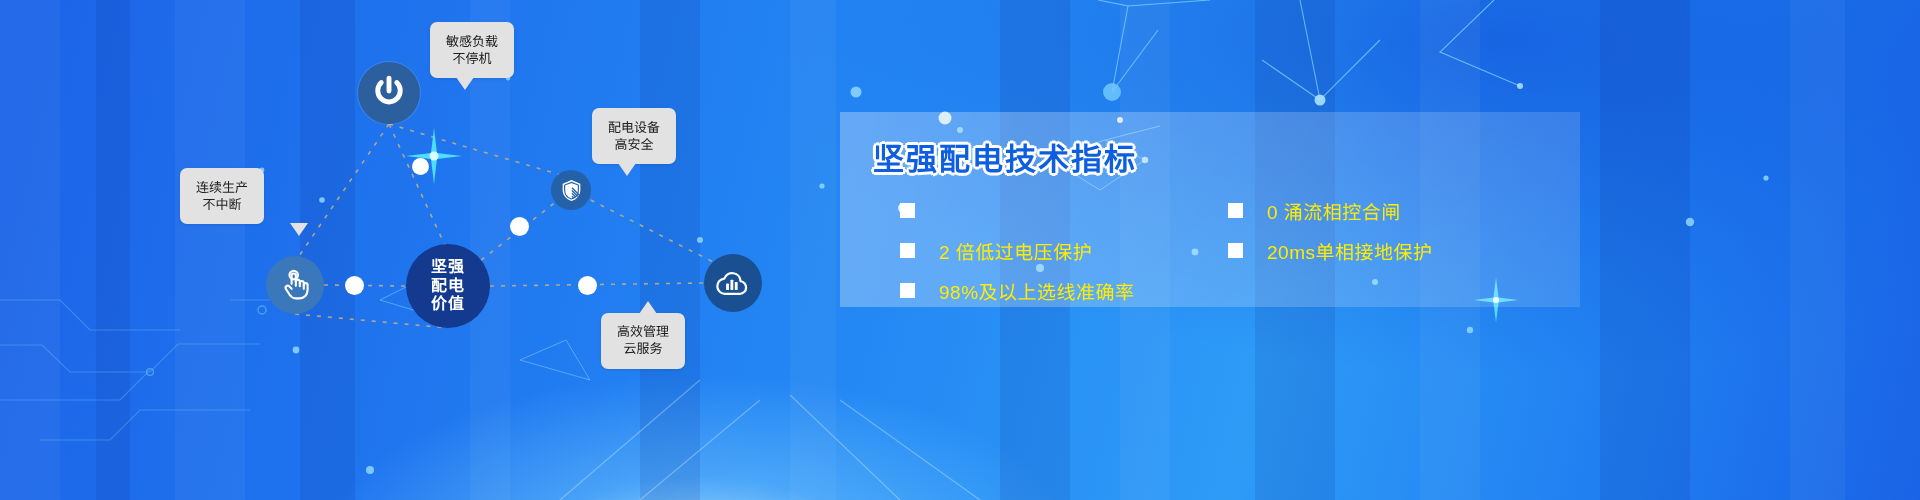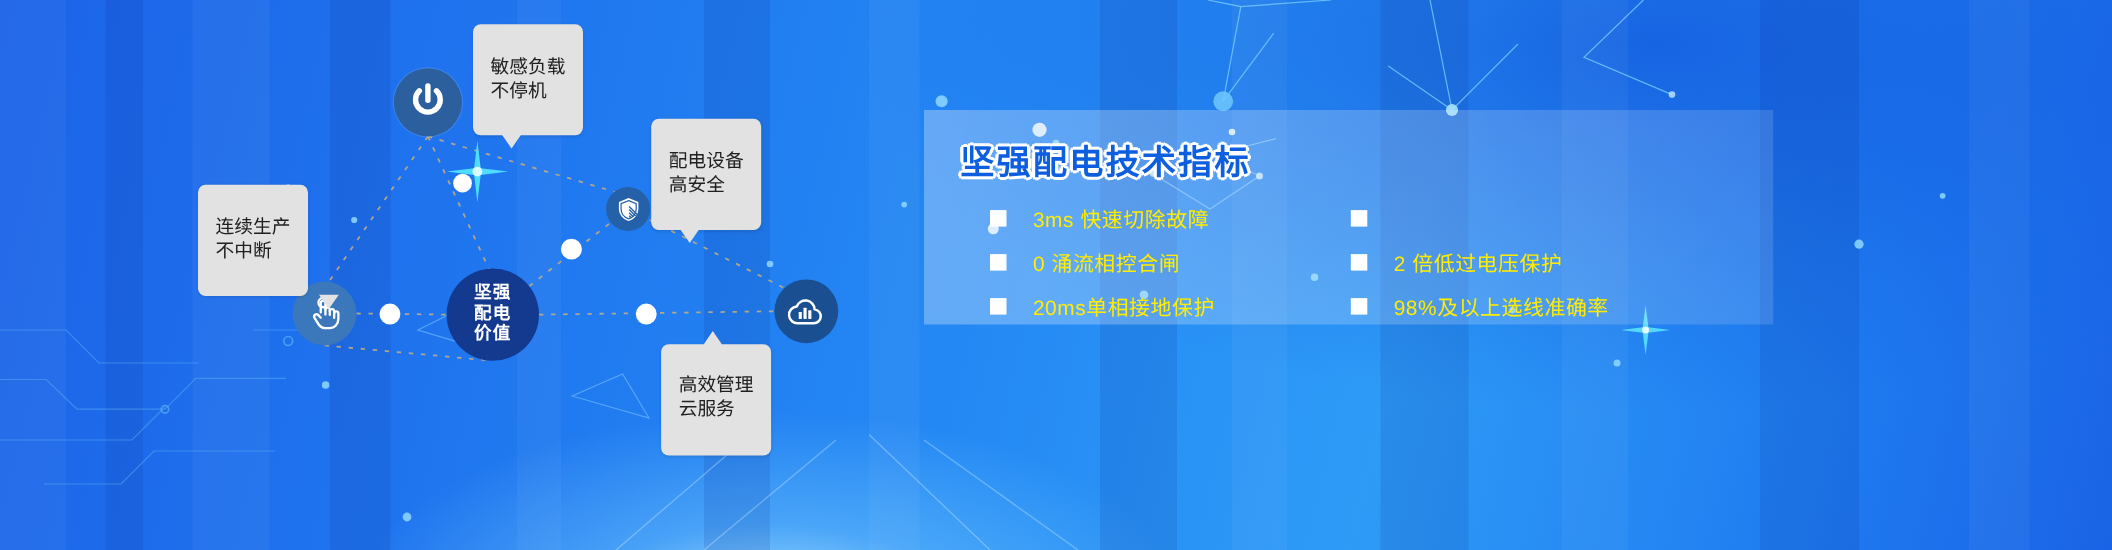--- a/index.html
+++ b/index.html
@@ -19,22 +19,23 @@
   
   .stripes{position:absolute;inset:0;pointer-events:none;}
   .stripe{position:absolute;top:0;bottom:0;background:rgba(255,255,255,.045);}
   .stripe.dk{background:rgba(6,42,140,.13);}
 
   
   .deco{position:absolute;inset:0;pointer-events:none;}
 
   
   .panel{
-    position:absolute;left:840px;top:100px;width:772px;height:195px;
+    position:absolute;left:840px;top:112px;width:700px;height:195px;
     background:linear-gradient(100deg,rgba(255,255,255,.30) 0%,rgba(255,255,255,.22) 45%,rgba(255,255,255,.13) 100%);
+    padding-left:40px;
   }
   .panel-title{
     position:absolute;left:33px;top:22px;
     font-size:31px;font-weight:bold;letter-spacing:2px;color:#0d5fe0;
     text-shadow:
       -2px -2px 0 #fff, 2px -2px 0 #fff, -2px 2px 0 #fff, 2px 2px 0 #fff,
       -3px 0 0 #fff, 3px 0 0 #fff, 0 -3px 0 #fff, 0 3px 0 #fff;
     white-space:nowrap;
   }
   .spec-grid{
@@ -65,22 +66,22 @@
     background:#133a8e;display:flex;align-items:center;justify-content:center;
     text-align:center;color:#fff;font-size:16px;font-weight:bold;line-height:1.15;
     letter-spacing:1px;
   }
 
   .dot-white{position:absolute;border-radius:50%;background:#fff;}
 
   
   .callout{
     position:absolute;background:#e2e2e2;border-radius:7px;
-    padding:28px 16px;text-align:left;color:#202020;
-    font-size:17px;line-height:1.32;white-space:nowrap;
+    padding:11px 16px;text-align:center;color:#202020;
+    font-size:13px;line-height:1.32;white-space:nowrap;
     box-shadow:0 1px 3px rgba(0,0,0,.10);
   }
   .callout .tail{
     position:absolute;width:0;height:0;
     border-left:9px solid transparent;border-right:9px solid transparent;
     border-top:13px solid #e2e2e2;
   }
   #callout-sensitive{left:430px;top:22px;}
   #callout-sensitive .tail{left:26px;bottom:-12px;}
   #callout-equipment{left:577px;top:108px;margin-left:15px;}
@@ -282,24 +283,20 @@
     <div>高效管理</div>
     <div>云服务</div>
     <span class="tail"></span>
   </div>
 
   <div class="panel">
     <div class="panel-title">坚强配电技术指标</div>
     <div class="spec-grid">
       <div class="spec-item">
         <span class="spec-bullet"></span>
-        <span class="spec-text">3ms 快速切除故障</span>
-      </div>
-      <div class="spec-item">
-        <span class="spec-bullet"></span>
       </div>
       <div class="spec-item">
         <span class="spec-bullet"></span>
         <span class="spec-text">0 涌流相控合闸</span>
       </div>
       <div class="spec-item">
         <span class="spec-bullet"></span>
         <span class="spec-text">2 倍低过电压保护</span>
       </div>
       <div class="spec-item">

